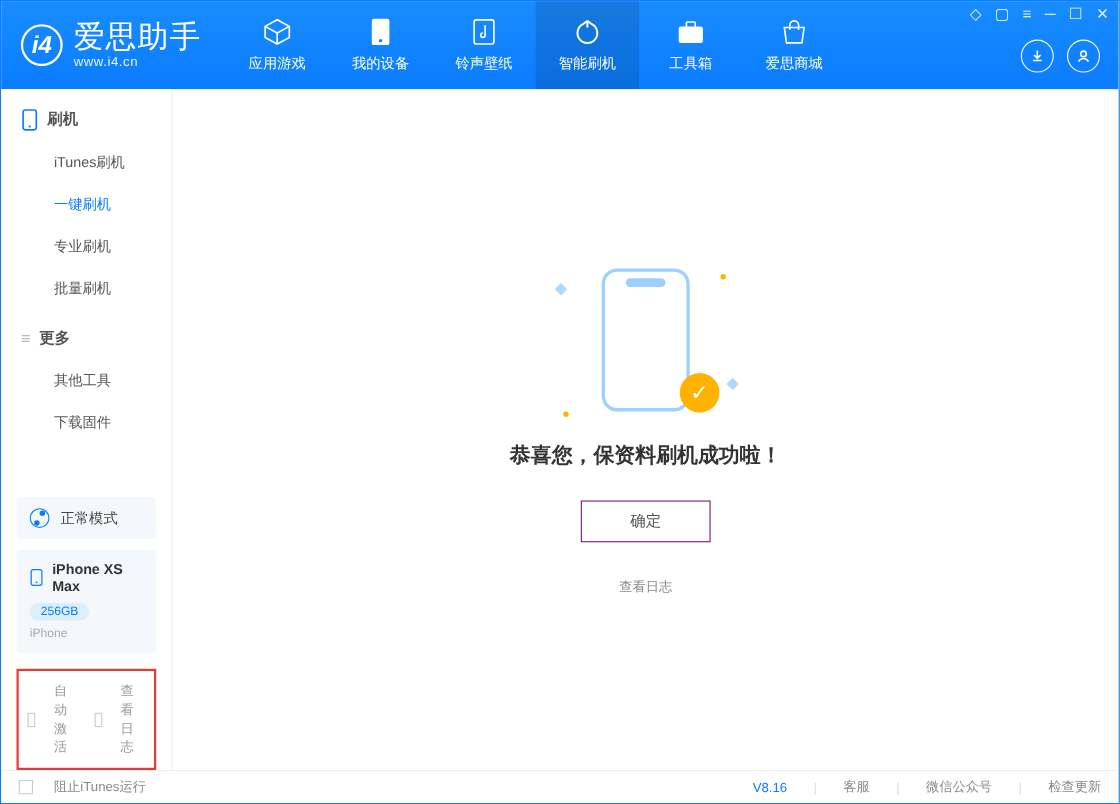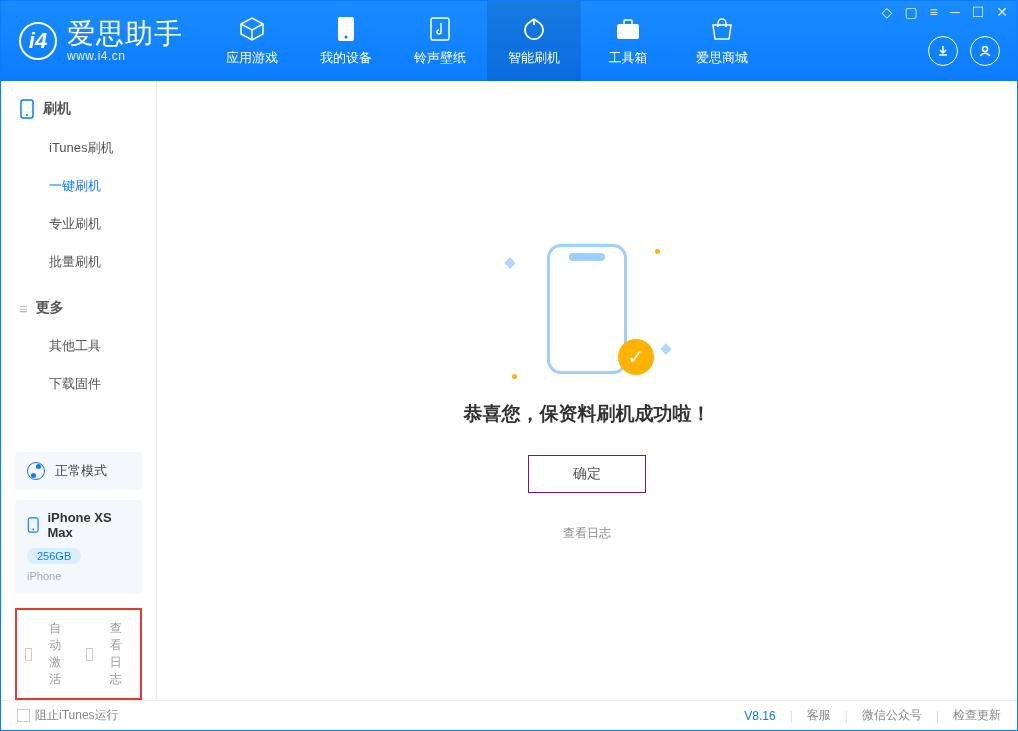--- a/index.html
+++ b/index.html
@@ -43,23 +43,23 @@
 .spark { position:absolute; width:8px; height:8px; background:#1a8cff; transform:rotate(45deg); opacity:.35; }
 .spark.s1 { top:20px; left:-16px; }
 .spark.s2 { bottom:26px; right:-18px; }
 .dot { position:absolute; width:5px; height:5px; background:#ffb300; border-radius:50%; }
 .dot.d1 { top:10px; right:-8px; }
 .dot.d2 { bottom:0; left:-10px; }
 .msg { font-size:19px; color:#333; font-weight:700; margin-bottom:28px; }
 .btn-ok { border:1px solid #701a75; background:#fff; padding:9px 44px; font-size:14px; color:#555; cursor:pointer; margin-bottom:32px; }
 .loglink { font-size:12px; color:#888; cursor:pointer; }
 .statusbar { height:30px; border-top:1px solid #eee; display:flex; align-items:center; padding:0 16px; font-size:12px; color:#888; }
-.statusbar .ck2 { display:flex; align-items:center; gap:5px; }
+.statusbar .ck2 { display:flex; align-items:center; gap:19px; }
 .statusbar .ck2 .box { width:13px; height:13px; border:1px solid #ccc; }
-.statusbar .right { margin-left:auto; display:flex; align-items:center; gap:14px; }
+.statusbar .right { margin-left:auto; display:flex; align-items:center; gap:24px; }
 .statusbar .sep { color:#ddd; }
 .cycle-icon { width:18px; height:18px; border:1.5px solid #0a7cff; border-radius:50%; position:relative; }
 .cycle-icon:before,.cycle-icon:after { content:""; position:absolute; width:5px; height:5px; background:#0a7cff; border-radius:50%; }
 .cycle-icon:before { top:1px; left:8px; }
 .cycle-icon:after { bottom:1px; right:8px; }
 </style>
 </head>
 <body>
 
 <div class="header">

